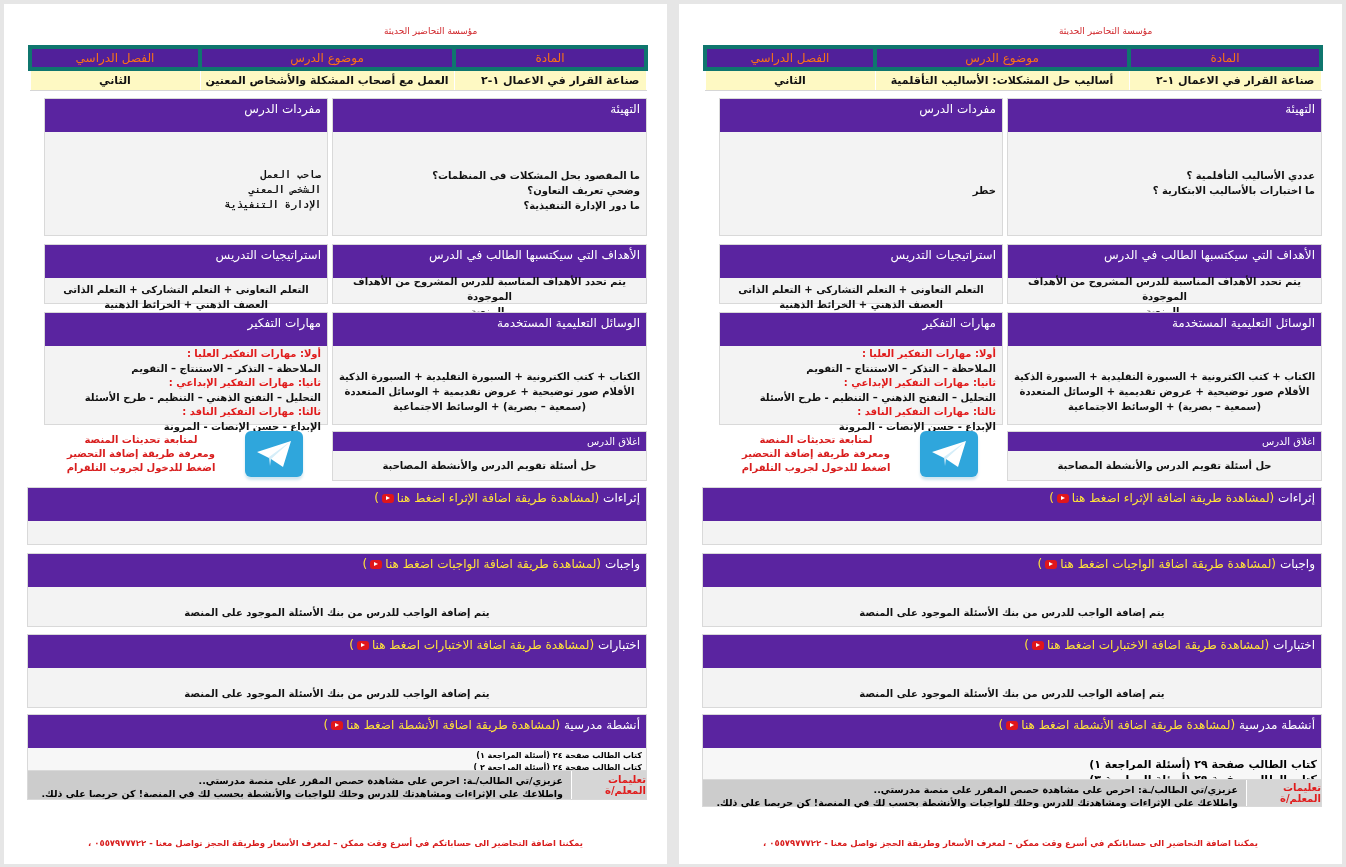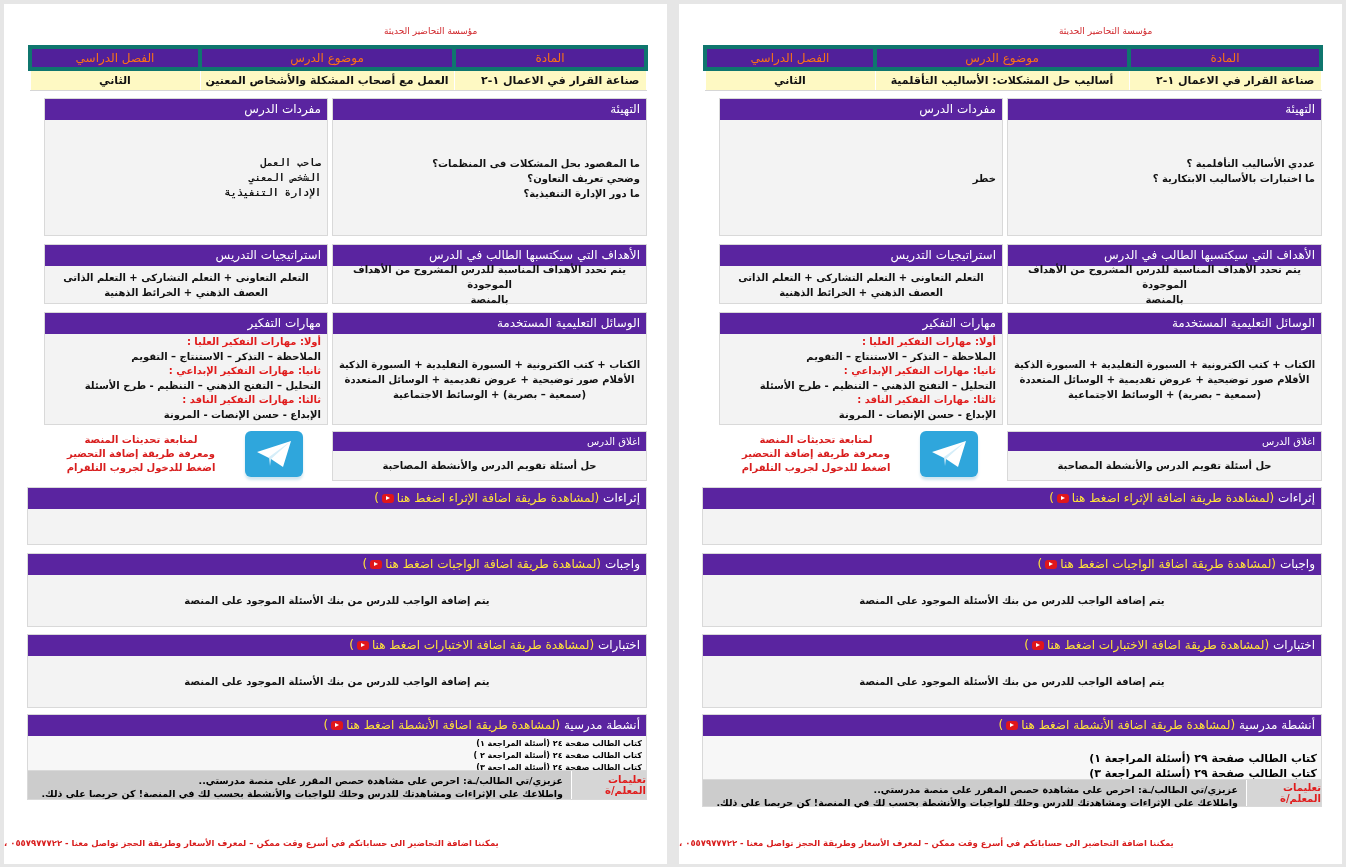--- a/index.html
+++ b/index.html
@@ -30,21 +30,21 @@
     height: 22px; border: 4px solid #0f766e; text-align: center;
   }
   .info-table td {
     background: #fef9c3; font-size: 11px; font-weight: bold; height: 21px;
     text-align: center; border: 1px solid #ffffff; border-bottom: 1px solid #d6d6d6; color: #111;
   }
   .info-table td.subj { text-align: right; padding-right: 6px; }
 
   .box { position: absolute; border: 1px solid #d9d9d9; background: #f3f3f3; }
   .box .hd {
-    background: #5a24a0; color: #fff; font-size: 12px; height: 21px; line-height: 21px;
+    background: #5a24a0; color: #fff; font-size: 12px; height: 33px; line-height: 21px;
     padding-right: 6px; text-align: right;
   }
   .box .bd { font-size: 10px; font-weight: bold; color: #111; }
   .bd.centered { display: flex; align-items: center; justify-content: center; text-align: center; line-height: 15px; }
   .bd.lines div { line-height: 15px; }
 
   .red { color: #e01c1c; }
 
   .wide .hd { font-size: 12px; }
   .wide .hd .yel { color: #ffe23a; }
@@ -65,21 +65,21 @@
   .tg-text { position: absolute; color: #d81e1e; font-size: 10px; font-weight: bold; text-align: center; line-height: 14px; direction: rtl; }
 
   .act-list { background: #f7f7f7; }
   .act-list div { font-size: 8px; font-weight: bold; line-height: 12px; padding-right: 4px; }
   .page.right .act-list div { font-size: 11px; line-height: 15px; }
 
   .instr { position: absolute; display: flex; direction: rtl; background: #cccccc; border: 1px solid #d9d9d9; }
   .instr .lbl { width: 75px; color: #e01c1c; font-size: 10px; font-weight: bold; display: flex; align-items: center; justify-content: center; background: #d6d6d6; border-left: 1px solid #fff; }
   .instr .txt { flex: 1; font-size: 9.5px; font-weight: bold; padding: 3px 8px; line-height: 13px; }
 
-  .footer { position: absolute; top: 834px; left: 0; width: 100%; text-align: left; font-size: 8.5px; font-weight: bold; color: #d81e1e; direction: rtl; }
+  .footer { position: absolute; top: 834px; left: 0; width: 100%; text-align: center; font-size: 8.5px; font-weight: bold; color: #d81e1e; direction: rtl; }
 </style>
 </head>
 <body>
 
 <div class="page left">
   <div class="topline url">www.mta.sa</div>
   <div class="topline org">مؤسسة التحاضير الحديثة</div>
 
   <table class="info-table">
     <tbody>
@@ -322,21 +322,21 @@
       <span class="yel"><span>(لمشاهدة طريقة اضافة الاختبارات اضغط هنا</span><span class="yt"></span><span>)</span></span>
     </div>
     <div class="bd centered" style="height:51px;">يتم إضافة الواجب للدرس من بنك الأسئلة الموجود على المنصة</div>
   </div>
 
   <div class="box wide" style="top:710px; right:20px; width:620px; height:66px; background:#f7f7f7;">
     <div class="hd">
       <span>أنشطة مدرسية</span>
       <span class="yel"><span>(لمشاهدة طريقة اضافة الأنشطة اضغط هنا</span><span class="yt"></span><span>)</span></span>
     </div>
-    <div class="act-list" style="padding-top:15px;">
+    <div class="act-list" style="padding-top:9px;">
       <div>كتاب الطالب صفحة ٢٩ (أسئلة المراجعة ١)</div>
       <div>كتاب الطالب صفحة ٢٩ (أسئلة المراجعة ٣)</div>
     </div>
   </div>
   <div class="instr" style="top:775px; right:20px; width:620px; height:28px;">
     <div class="lbl">تعليمات المعلم/ة</div>
     <div class="txt">
       <div>عزيزي/تي الطالب/ـة: احرص على مشاهدة حصص المقرر على منصة مدرستي..</div>
       <div>واطلاعك على الإثراءات ومشاهدتك للدرس وحلك للواجبات والأنشطة بحسب لك في المنصة! كن حريصا على ذلك.</div>
     </div>

